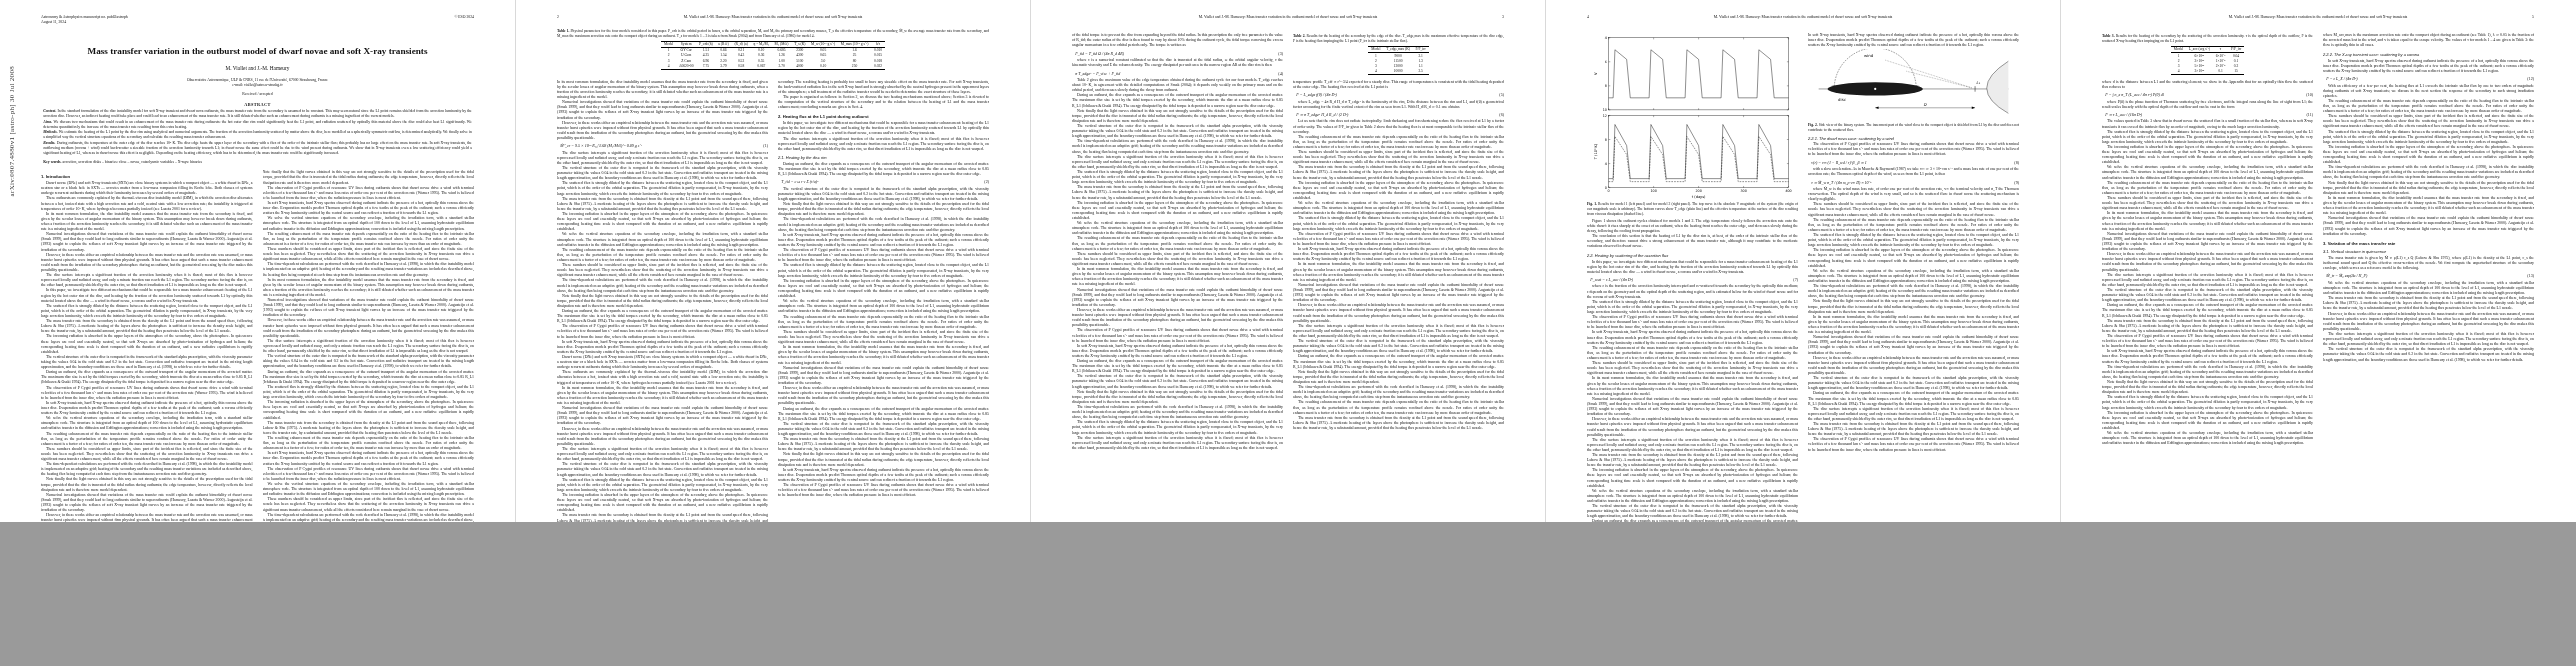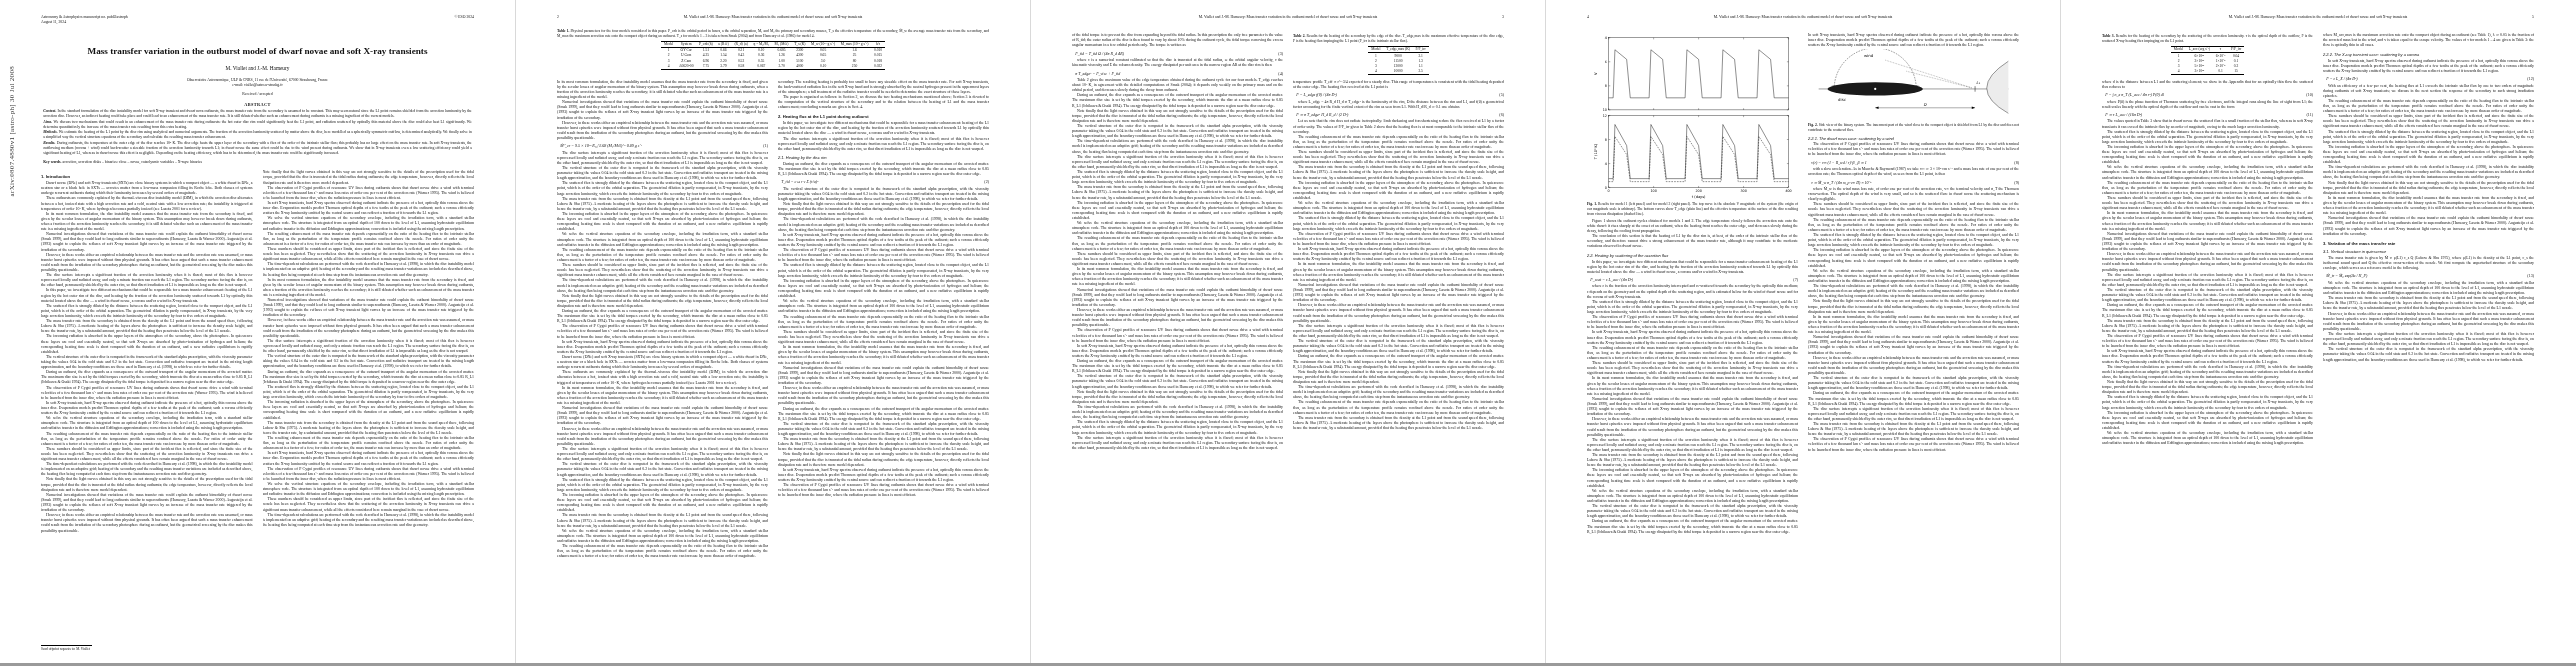--- a/index.html
+++ b/index.html
@@ -1,16 +1,16 @@
 <!DOCTYPE html>
 <html style="font-size:9px"><head>
 <meta charset="utf-8">
 <style>
   html,body{margin:0;padding:0;background:#9a9a9a;}
-  #sheet{display:flex;width:2576px;height:663px;background:#fff;}
+  #sheet{display:flex;width:2576px;height:522px;background:#fff;}
   .page{width:515px;height:667px;background:#fff;box-sizing:border-box;position:relative;
         padding:14.5px 41px 22px 41px;display:flex;flex-direction:column;
         font-family:"Liberation Serif",serif;color:#111;}
   .page + .page{border-left:0.6px solid #d9d9d9;}
   
   .p1head{display:flex;justify-content:space-between;font-size:3.8px;line-height:1.4;}
   .p1head .left div{white-space:nowrap;}
   .arxiv{position:absolute;left:7.8px;top:66px;writing-mode:vertical-rl;transform:rotate(180deg);
          font-size:7px;color:#333;letter-spacing:0.3px;}
   .title{font-size:9.2px;font-weight:bold;text-align:center;line-height:1.25;margin:21px 32px 7.2px;}

